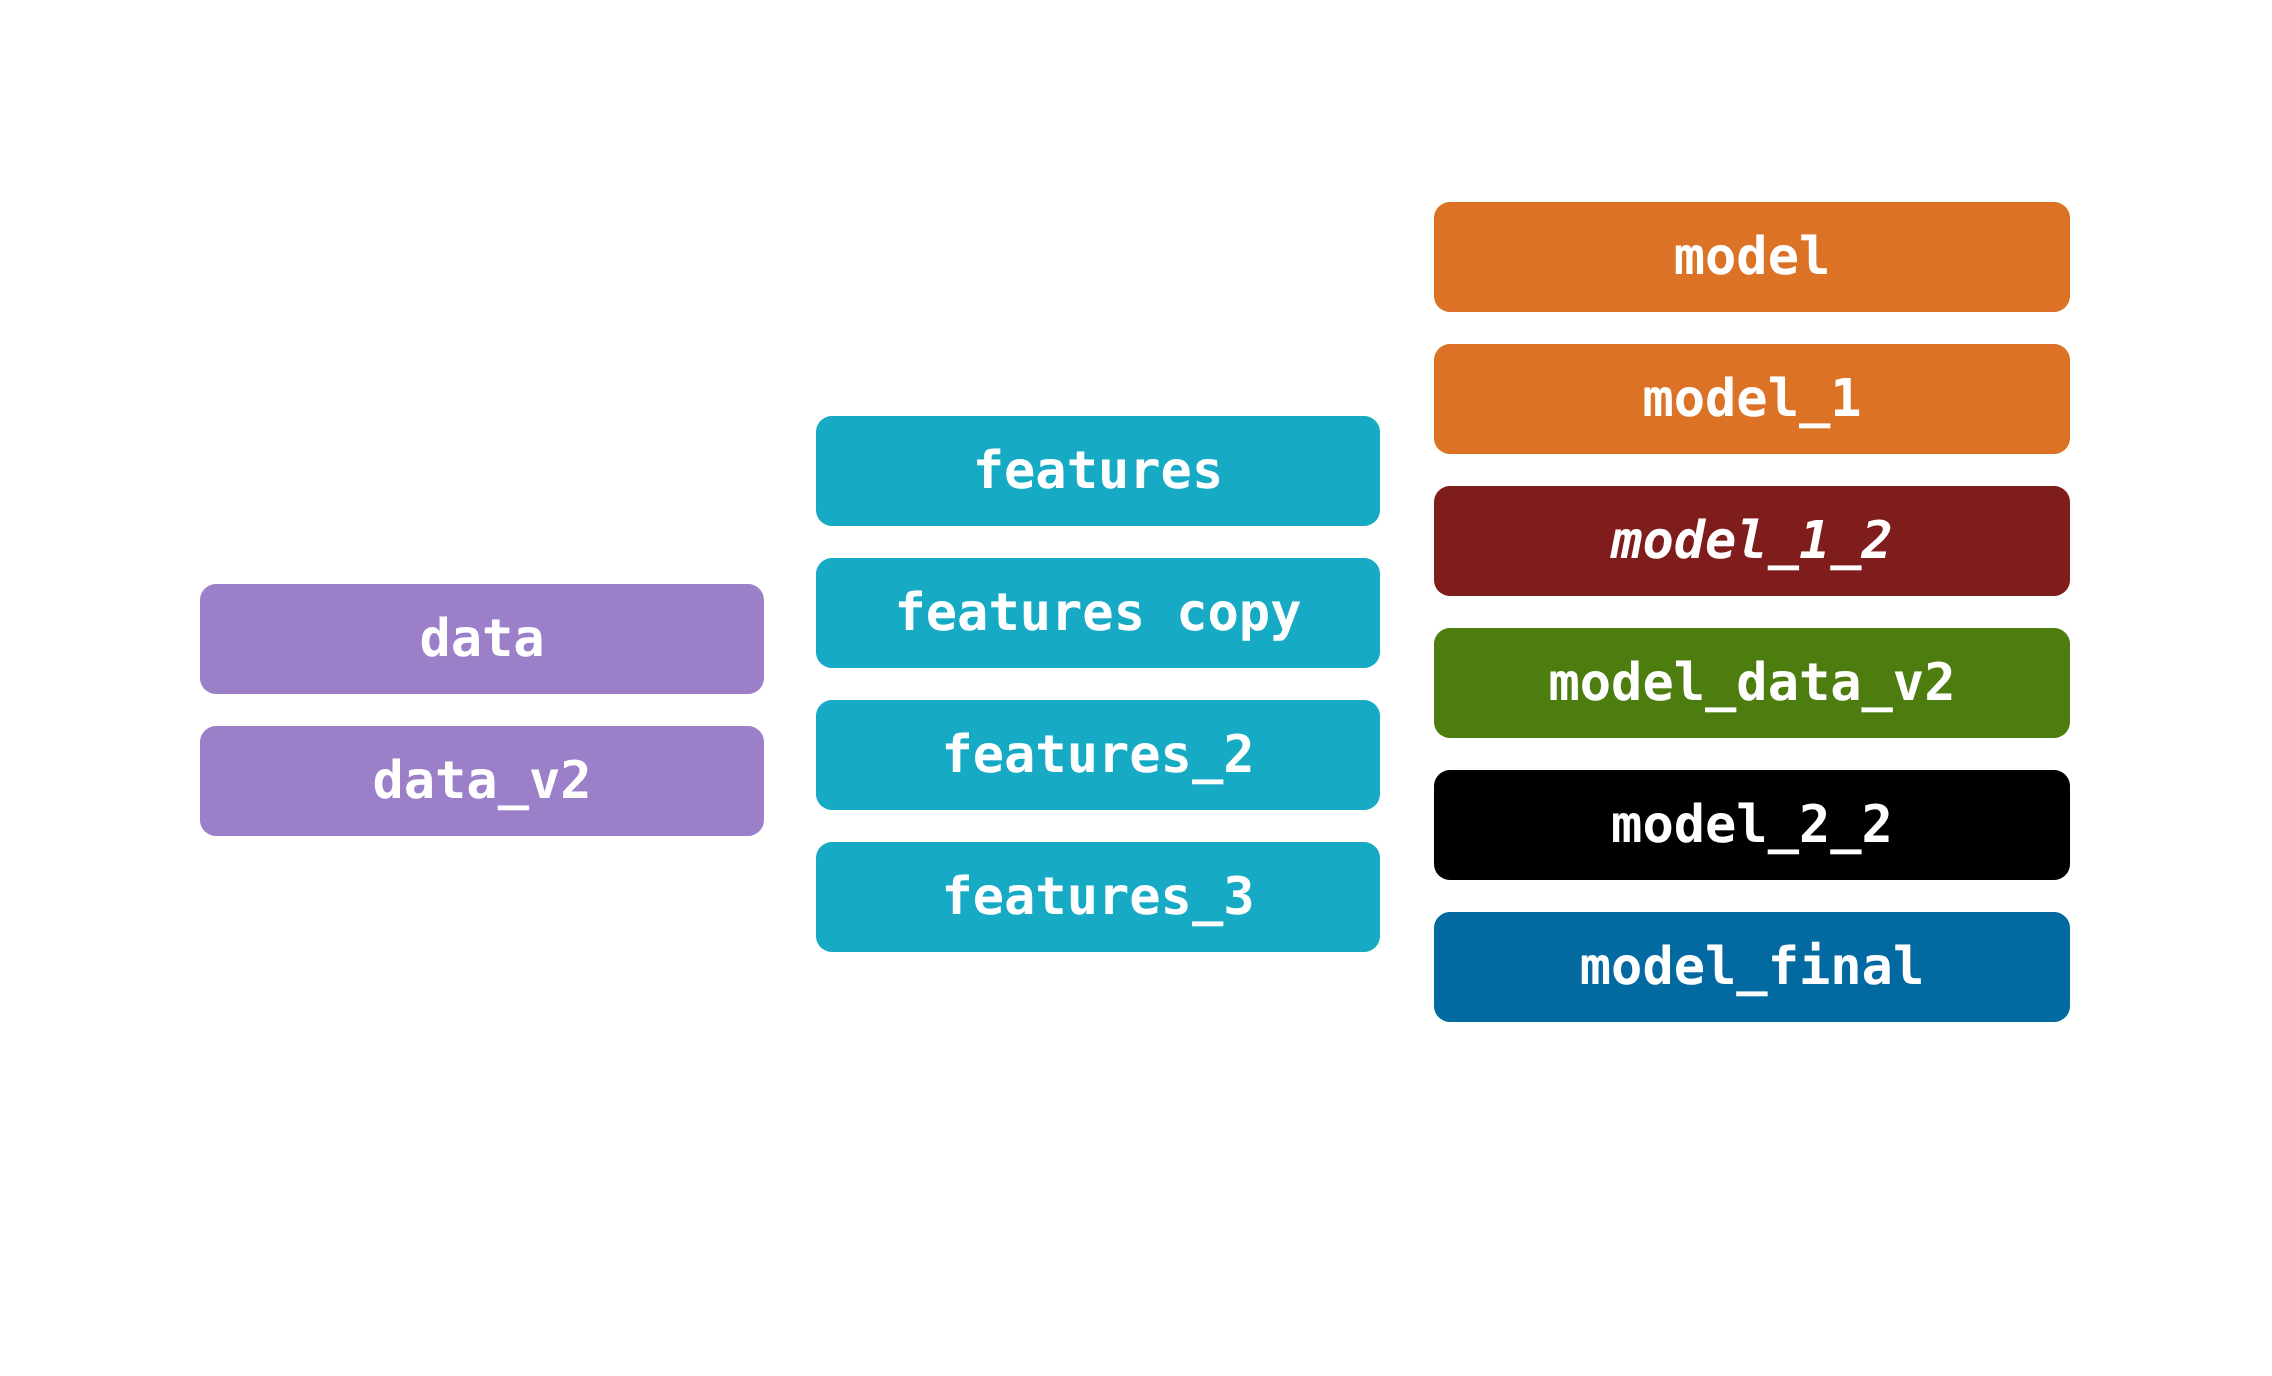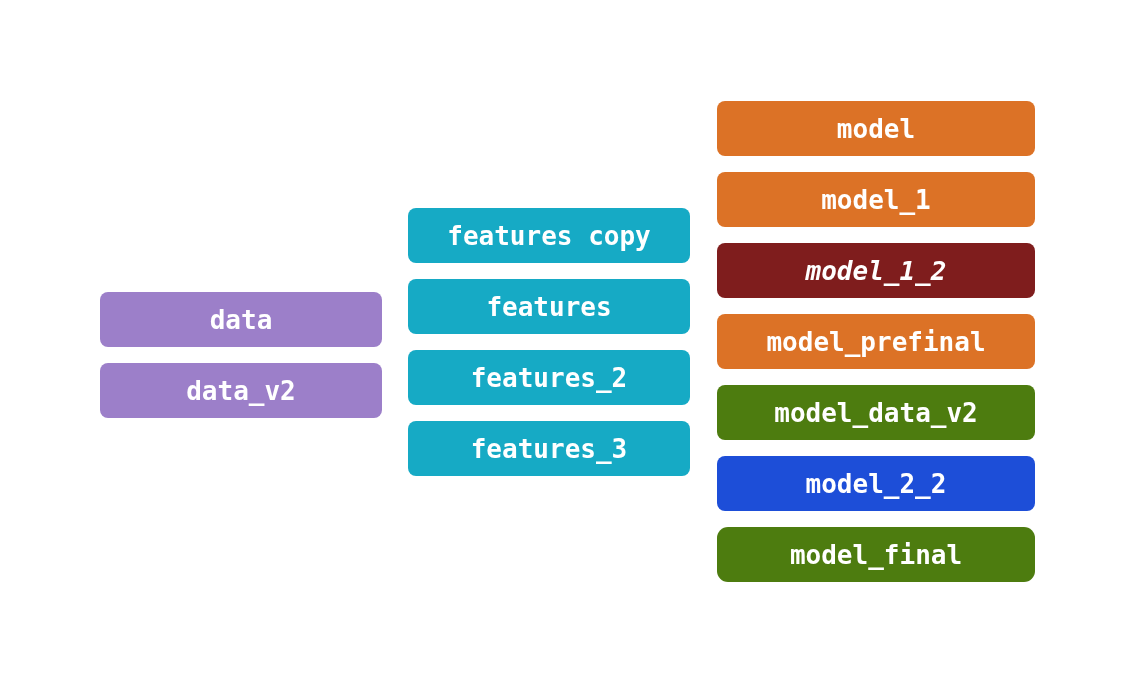--- a/index.html
+++ b/index.html
@@ -53,29 +53,28 @@
 <body>
 
 <div class="canvas">
 
   <div class="col col-data">
     <div class="node" style="background-color: rgb(156, 127, 201);">data</div>
     <div class="node" style="background-color: rgb(156, 127, 201);">data_v2</div>
   </div>
 
   <div class="col col-features">
+    <div class="node" style="background-color: rgb(22, 170, 197);">features</div>
     <div class="node" style="background-color: rgb(22, 170, 197);">features copy</div>
-    <div class="node" style="background-color: rgb(22, 170, 197);">features</div>
     <div class="node" style="background-color: rgb(22, 170, 197);">features_2</div>
     <div class="node" style="background-color: rgb(22, 170, 197);">features_3</div>
   </div>
 
   <div class="col col-model">
     <div class="node" style="background-color: rgb(220, 114, 38);">model</div>
     <div class="node" style="background-color: rgb(220, 114, 38);">model_1</div>
     <div class="node" style="background-color: #7f1d1d; font-style: italic;">model_1_2</div>
-    <div class="node" style="background-color: rgb(220, 114, 38);">model_prefinal</div>
     <div class="node" style="background-color: #4d7c0f;">model_data_v2</div>
-    <div class="node" style="background-color: #1d4ed8;">model_2_2</div>
-    <div class="node" style="background-color: #4d7c0f; border-radius: 11px;">model_final</div>
+    <div class="node" style="background-color: #000000;">model_2_2</div>
+    <div class="node" style="background-color: #0369a1;">model_final</div>
   </div>
 
 </div>
 
 </body></html>

